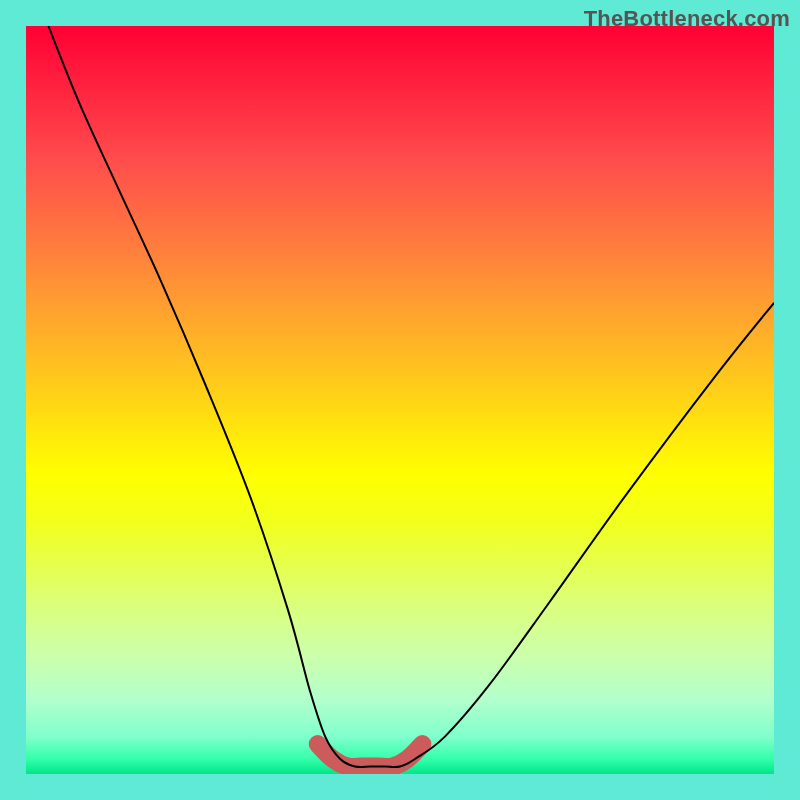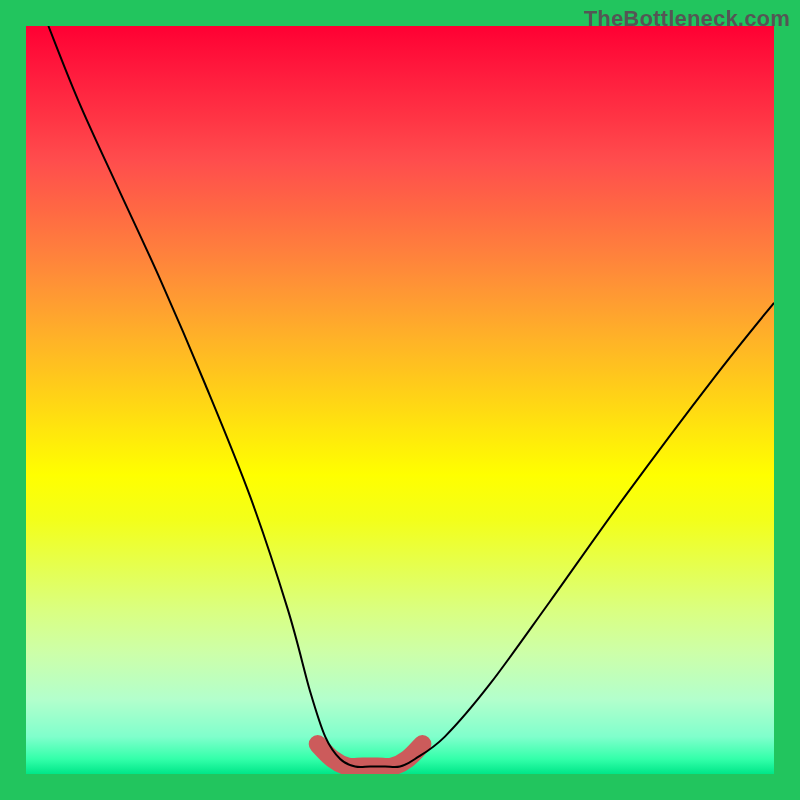--- a/index.html
+++ b/index.html
@@ -1,21 +1,21 @@
 <!DOCTYPE html>
 <html><head>
 <meta charset="utf-8">
 <style>
   * { margin: 0; padding: 0; box-sizing: border-box; }
   html, body { width: 800px; height: 800px; overflow: hidden; background: #000; }
   .frame {
     position: relative;
     width: 800px;
     height: 800px;
-    background: #22c55e;
+    background: #5eead4;
   }
   .plot-area {
     position: absolute;
     left: 26px;
     top: 26px;
     width: 748px;
     height: 748px;
     background: linear-gradient(to bottom,
       #ff0033 0%,
       #ff1a3d 6%,

